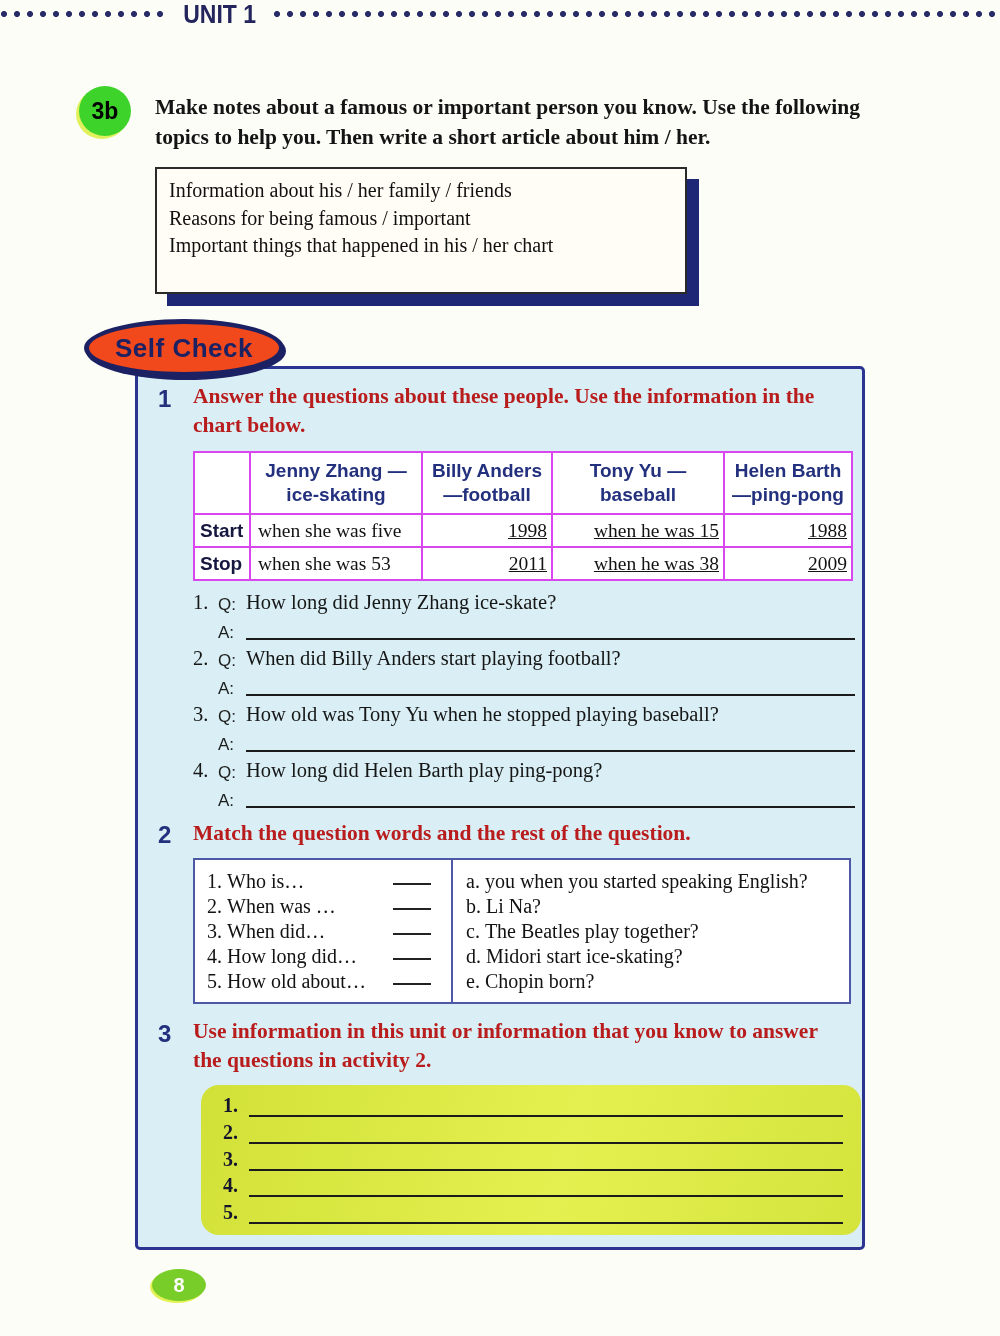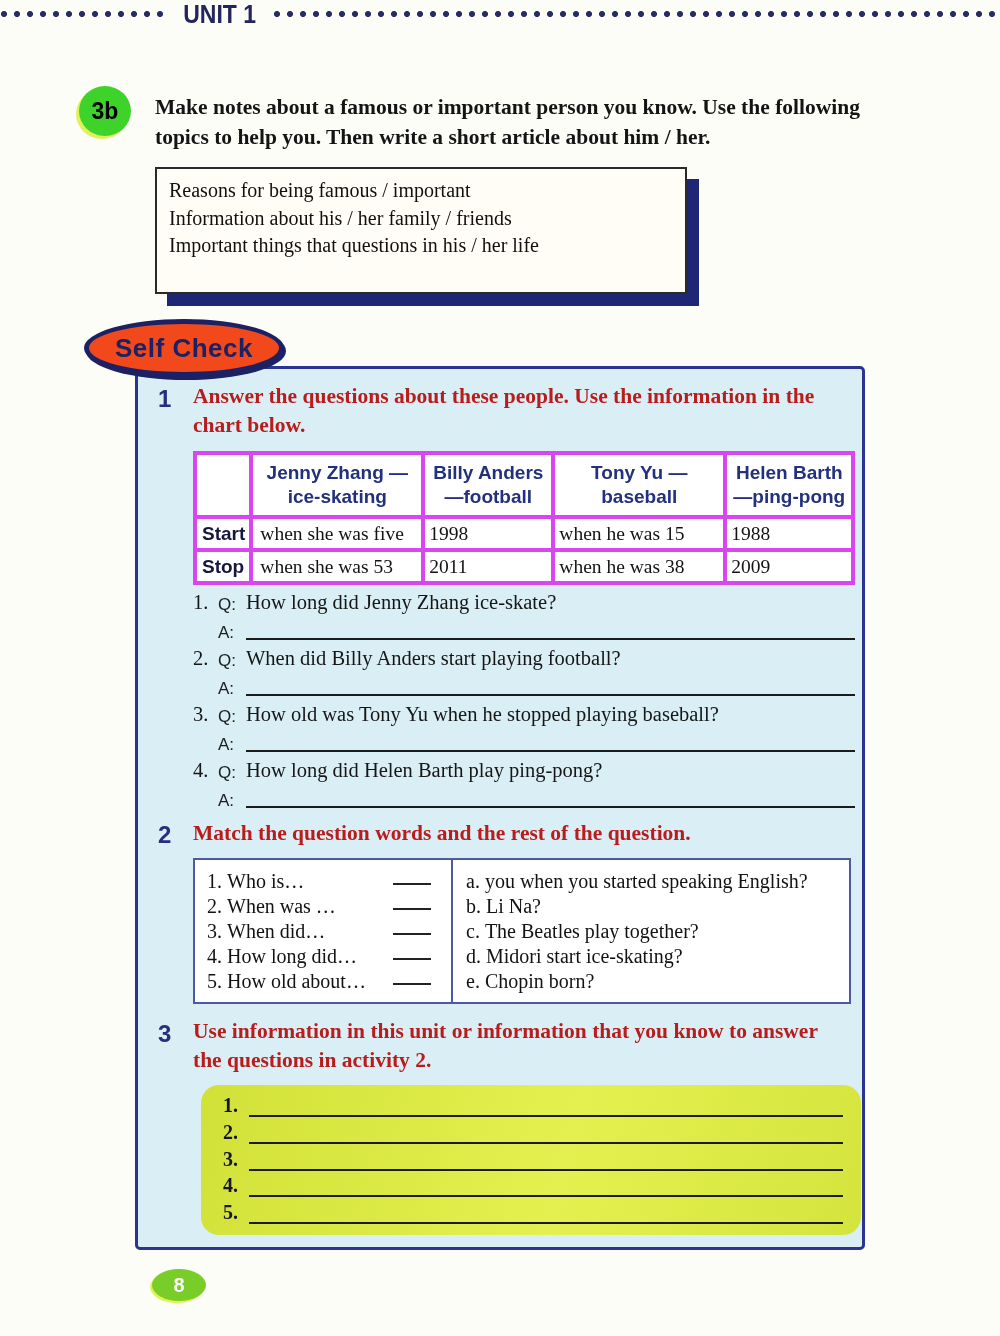--- a/index.html
+++ b/index.html
@@ -78,33 +78,33 @@
     position:absolute;
     font-weight:bold; font-size:21.5px; line-height:29px; color:#b91c1c;
   }
 
   
   table.info-table {
     position:absolute; left:55px; top:82px;
     border-collapse:collapse; background:#ffffff;
     table-layout:fixed;
   }
-  .info-table th, .info-table td { border:4px solid #d946ef; }
+  .info-table th, .info-table td { border:2px solid #d946ef; }
   .info-table th {
     font-family:"Liberation Sans", sans-serif; font-weight:bold;
     font-size:19px; line-height:24px; color:#23307e;
     text-align:center; padding:6px 1px; height:62px;
   }
   .info-table td { font-size:19.5px; color:#121212; height:33px; padding:1px 4px; }
   .info-table td.row-label {
     font-family:"Liberation Sans", sans-serif; font-weight:bold;
     font-size:19px; color:#15173f; text-align:left; padding-left:5px;
   }
   .info-table td.c-left { text-align:left; padding-left:7px; }
-  .info-table td.c-mid  { text-align:left; }
+  .info-table td.c-mid  { text-align:right;text-decoration:underline; }
 
   
   .qa-list { position:absolute; left:55px; top:220px; width:662px; }
   .qa-item { height:56px; }
   .q-row { display:flex; font-size:20.5px; line-height:27px; }
   .q-num  { width:25px; }
   .q-label {
     font-family:"Liberation Sans", sans-serif; font-size:17px;
     width:28px; padding-top:2px; color:#1c1c1c;
   }
@@ -166,23 +166,23 @@
   <div class="unit-label">UNIT 1</div>
   <div class="dots dots-right"></div>
 </div>
 
 <div class="badge-3b">
   <span>3b</span>
 </div>
 <div class="instr-3b">Make notes about a famous or important person you know. Use the following topics to help you. Then write a short article about him / her.</div>
 
 <div class="topics-box">
+  <div class="topic">Information about his / her family / friends</div>
   <div class="topic">Reasons for being famous / important</div>
-  <div class="topic">Information about his / her family / friends</div>
-  <div class="topic">Important things that questions in his / her life</div>
+  <div class="topic">Important things that happened in his / her chart</div>
 </div>
 
 <div class="selfcheck-oval">
   <span>Self Check</span>
 </div>
 
 <div class="panel">
 
   <div class="act-num" style="left:20px; top:16px;">1</div>
   <div class="act-heading" style="left:55px; top:13px; width:650px;">Answer the questions about these people. Use the information in the chart below.</div>

